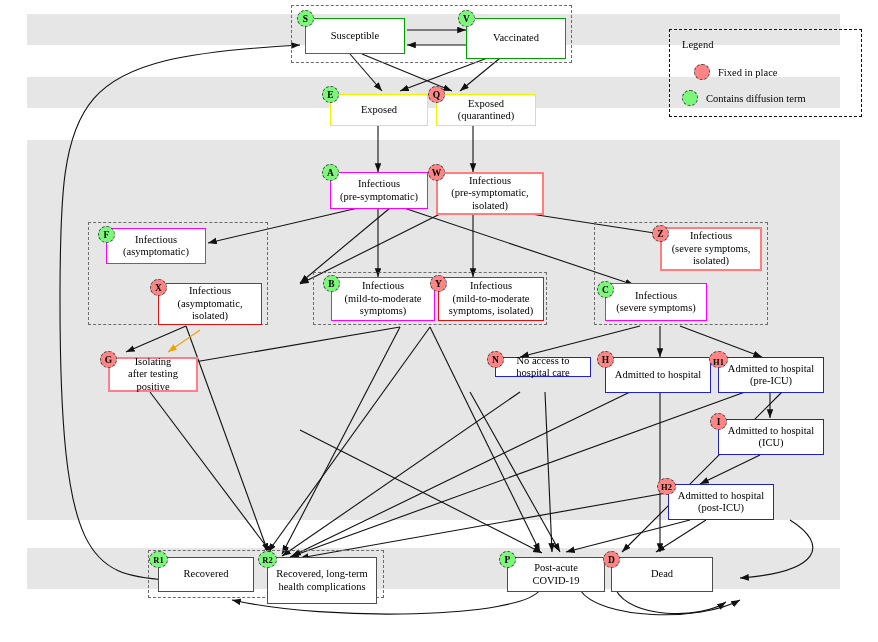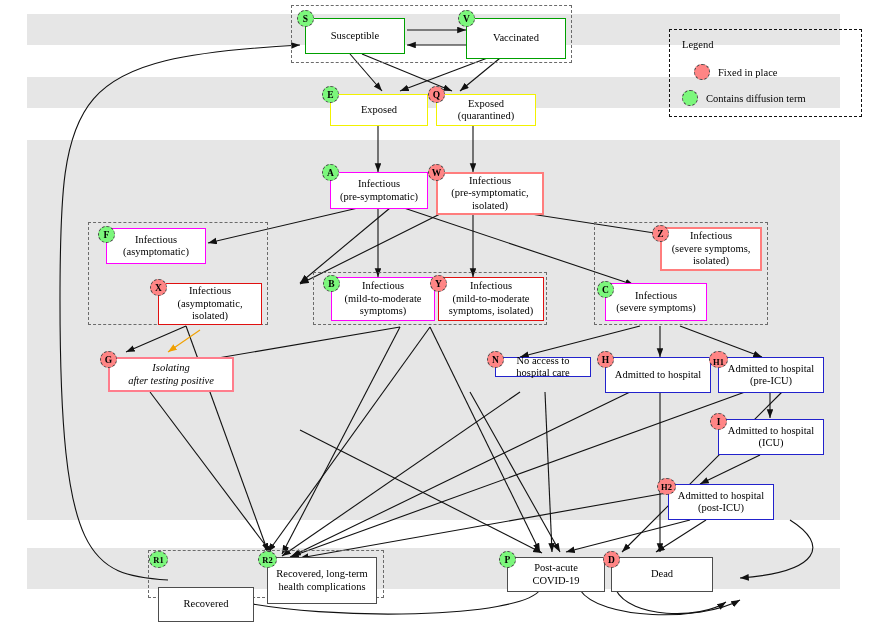--- a/index.html
+++ b/index.html
@@ -245,21 +245,21 @@
   <div class="node n-magenta" style="left:605px;top:283px;width:102px;height:38px;">
     <div>
         <span>Infectious</span>
         <span>(severe symptoms)</span>
       </div>
   </div>
   <div class="tag tag-green" style="left:597px;top:281px;">
       <span>C</span>
     </div>
 
-  <div class="node n-pink" style="left:108px;top:357px;width:126px;height:35px;font-style:italic;">
+  <div class="node n-pink" style="left:108px;top:357px;width:90px;height:35px;">
     <div>
         <span>Isolating</span>
         <span>after testing positive</span>
       </div>
   </div>
   <div class="tag tag-red" style="left:100px;top:351px;">
       <span>G</span>
     </div>
 
   <div class="node n-blue" style="left:495px;top:357px;width:96px;height:20px;">
@@ -302,21 +302,21 @@
   <div class="node n-blue" style="left:668px;top:484px;width:106px;height:36px;">
     <div>
         <span>Admitted to hospital</span>
         <span>(post-ICU)</span>
       </div>
   </div>
   <div class="tag tag-red wide" style="left:657px;top:478px;">
       <span>H2</span>
     </div>
 
-  <div class="node n-black" style="left:158px;top:587px;width:96px;height:35px;">
+  <div class="node n-black" style="left:158px;top:557px;width:96px;height:35px;">
     <span>Recovered</span>
   </div>
   <div class="tag tag-green wide" style="left:149px;top:551px;">
       <span>R1</span>
     </div>
 
   <div class="node n-black" style="left:267px;top:557px;width:110px;height:47px;">
     <div>
         <span>Recovered, long-term</span>
         <span>health complications</span>

